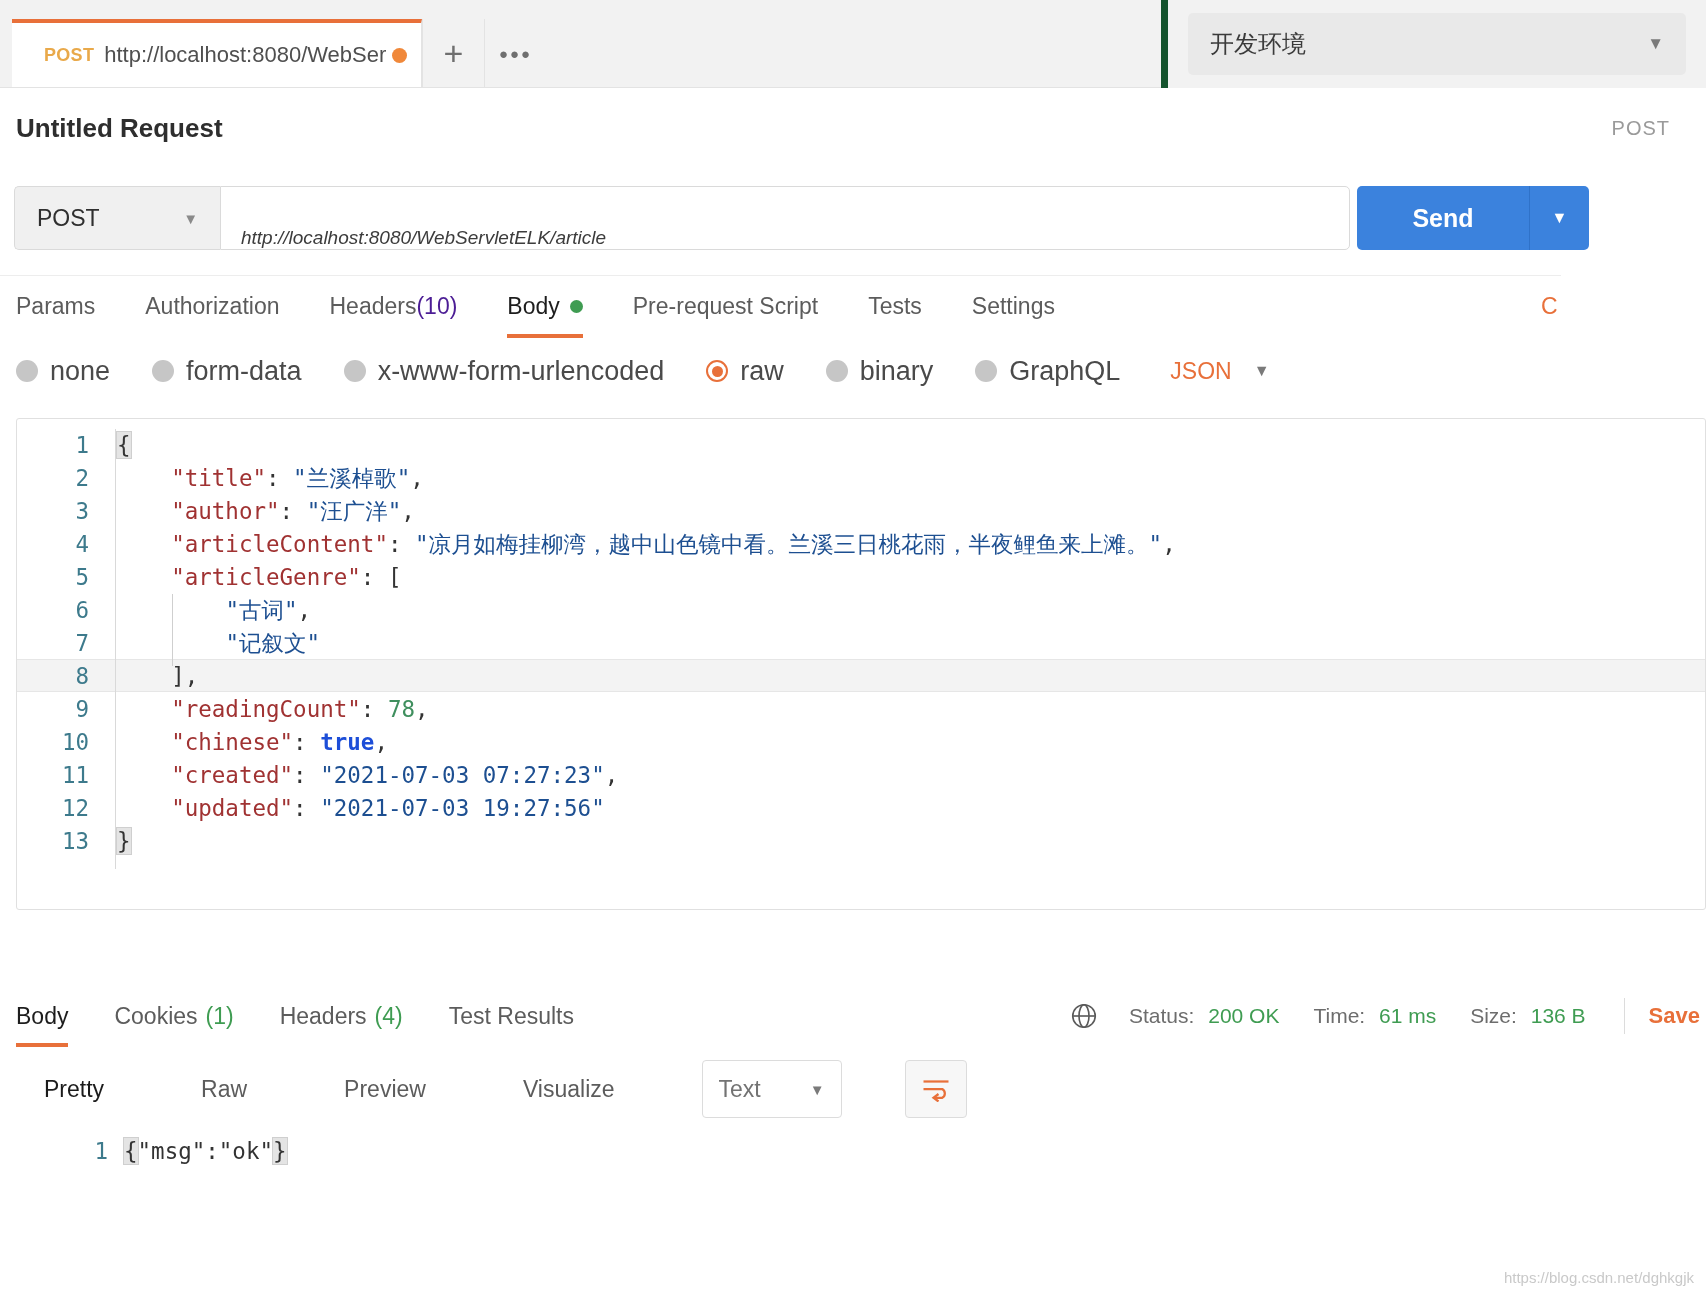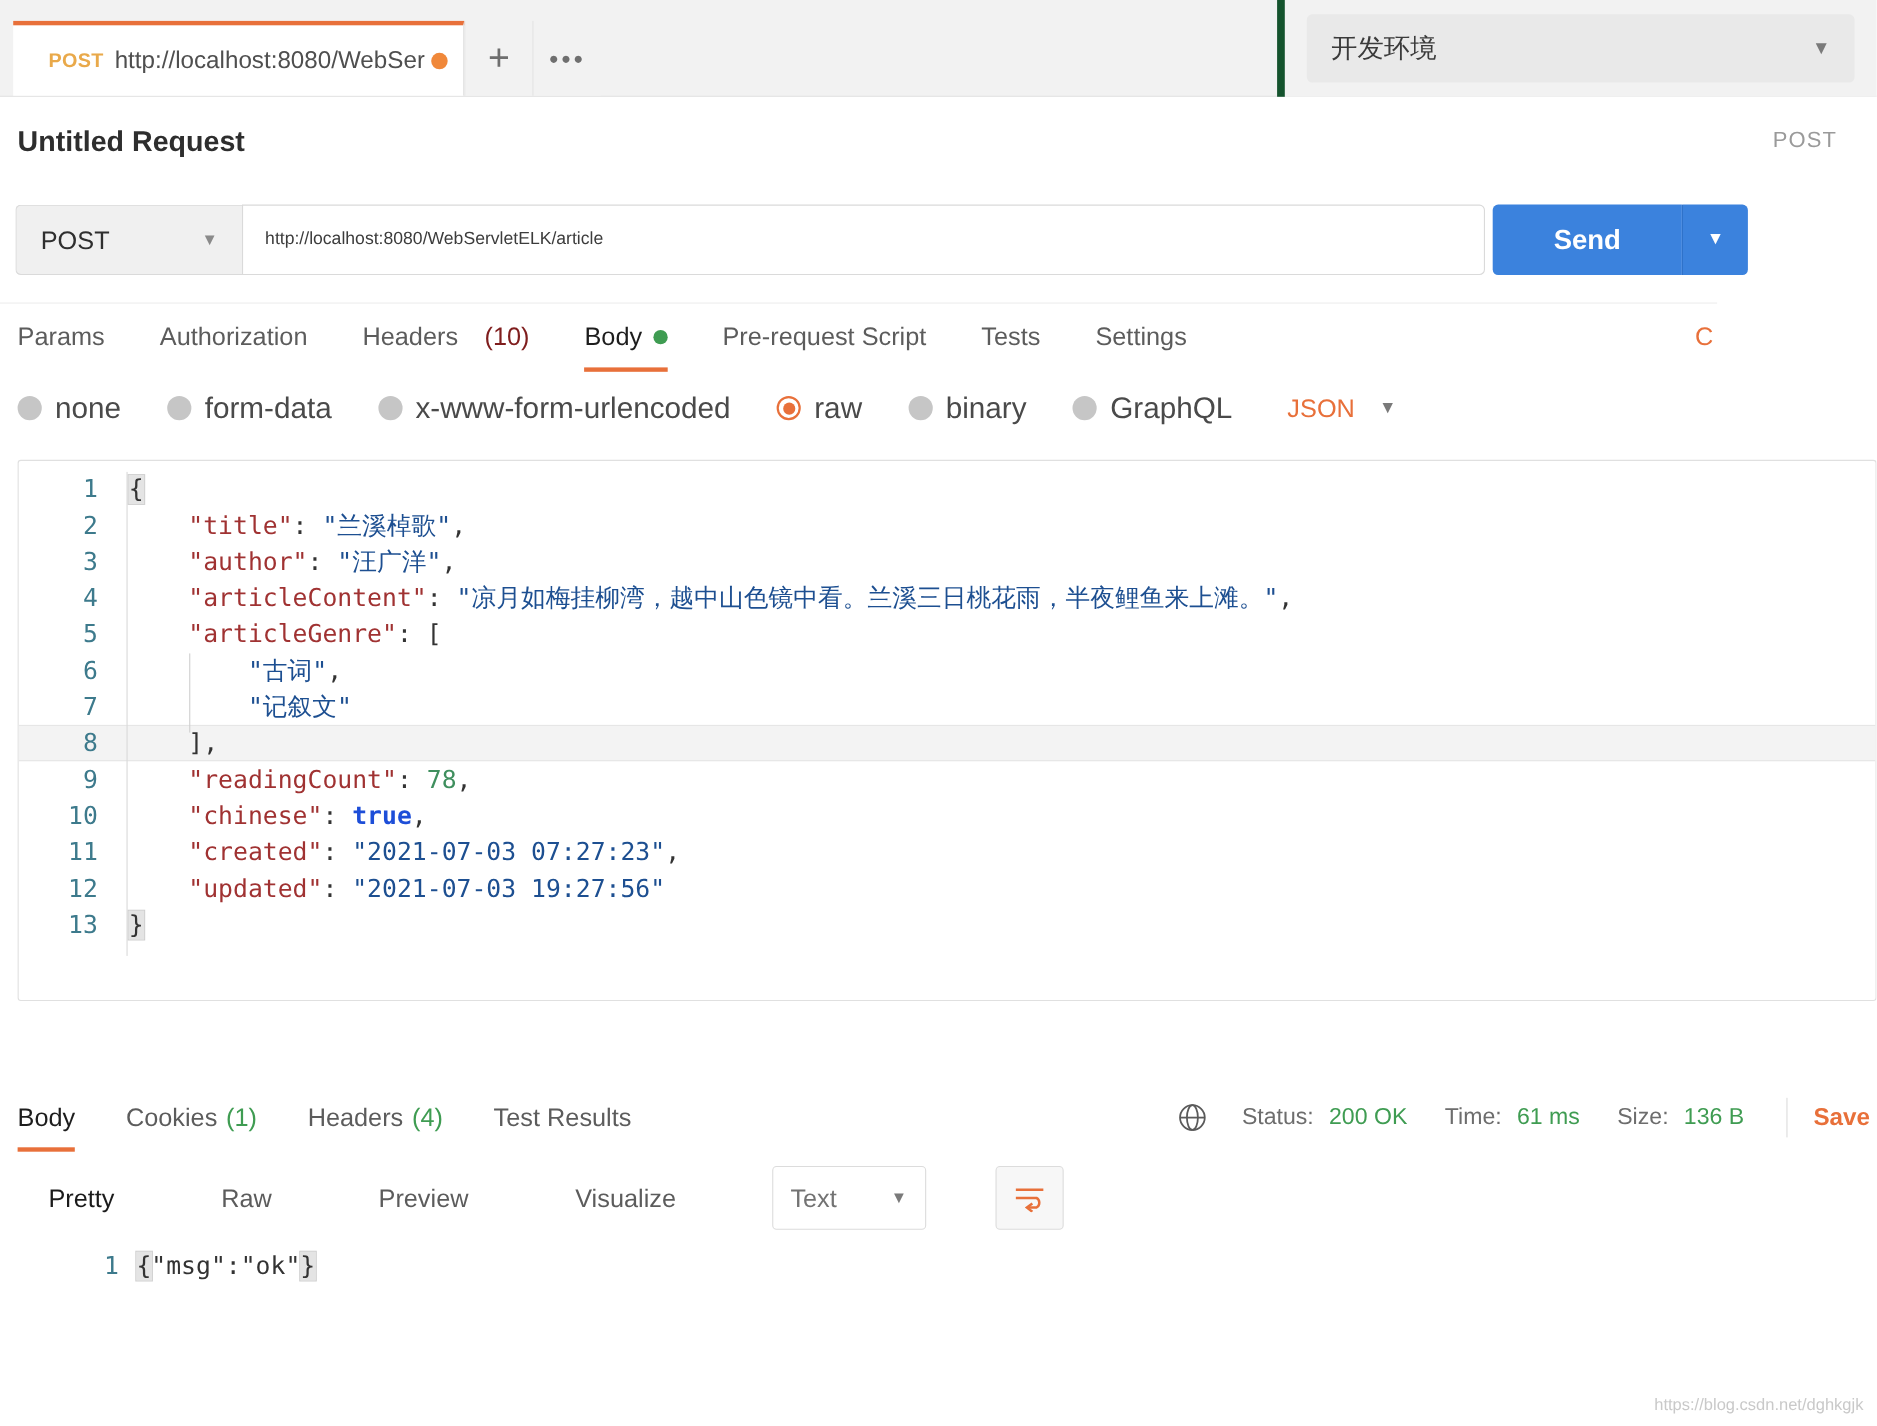--- a/index.html
+++ b/index.html
@@ -84,23 +84,24 @@
     border: 1px solid #dadada; border-right: none;
     border-radius: 5px 0 0 5px;
     display: flex; align-items: center; padding: 0 22px;
     font-size: 23px; color: #2f2f2f;
   }
   .method-box .caret { margin-left: auto; color: #8a8a8a; font-size: 15px; }
   .url-box {
     flex: 1; height: 64px; background: #ffffff;
     border: 1px solid #dadada;
     border-radius: 0 5px 5px 0;
-    display: flex; align-items: center; padding: 0 20px;
-    font-size: 16px; color: #3c3c3c;
+    display: flex; align-items: flex-end; padding: 0 20px;
+    font-size: 19px; color: #3c3c3c;
     max-width: 1130px;
+    font-style: italic;
   }
   .send-group { display: flex; margin-left: 7px; }
   .send-btn {
     width: 172px; height: 64px; background: #3b82dd; color: #fff;
     border-radius: 5px 0 0 5px;
     display: flex; align-items: center; justify-content: center;
     font-size: 25px; font-weight: bold;
   }
   .send-caret {
     width: 60px; height: 64px; background: #3b82dd; color: #fff;
@@ -115,21 +116,21 @@
     position: absolute; left: 0; top: 275px; width: 1561px; height: 62px;
     display: flex; align-items: center; padding-left: 16px;
     border-top: 1px solid #ededed;
   }
   .rt {
     font-size: 23px; color: #5c5c5c; margin-right: 50px;
     position: relative; height: 62px; display: flex; align-items: center;
     white-space: nowrap;
   }
   .rt.active { color: #1d1d1d; }
-  .rt .count { color: #7f1d1d; margin-left: 24px; }
+  .rt .count { color: #4c1d95; margin-left: 0; }
   .rt .greendot {
     width: 13px; height: 13px; border-radius: 50%;
     background: #3f9c52; margin-left: 10px; display: inline-block;
   }
   .rt-underline {
     position: absolute; left: 0; right: 0; bottom: 0; height: 4px;
     background: #e8703a;
   }
   .cookies-right {
     margin-left: auto; color: #e8703a; font-size: 23px; padding-right: 6px;

